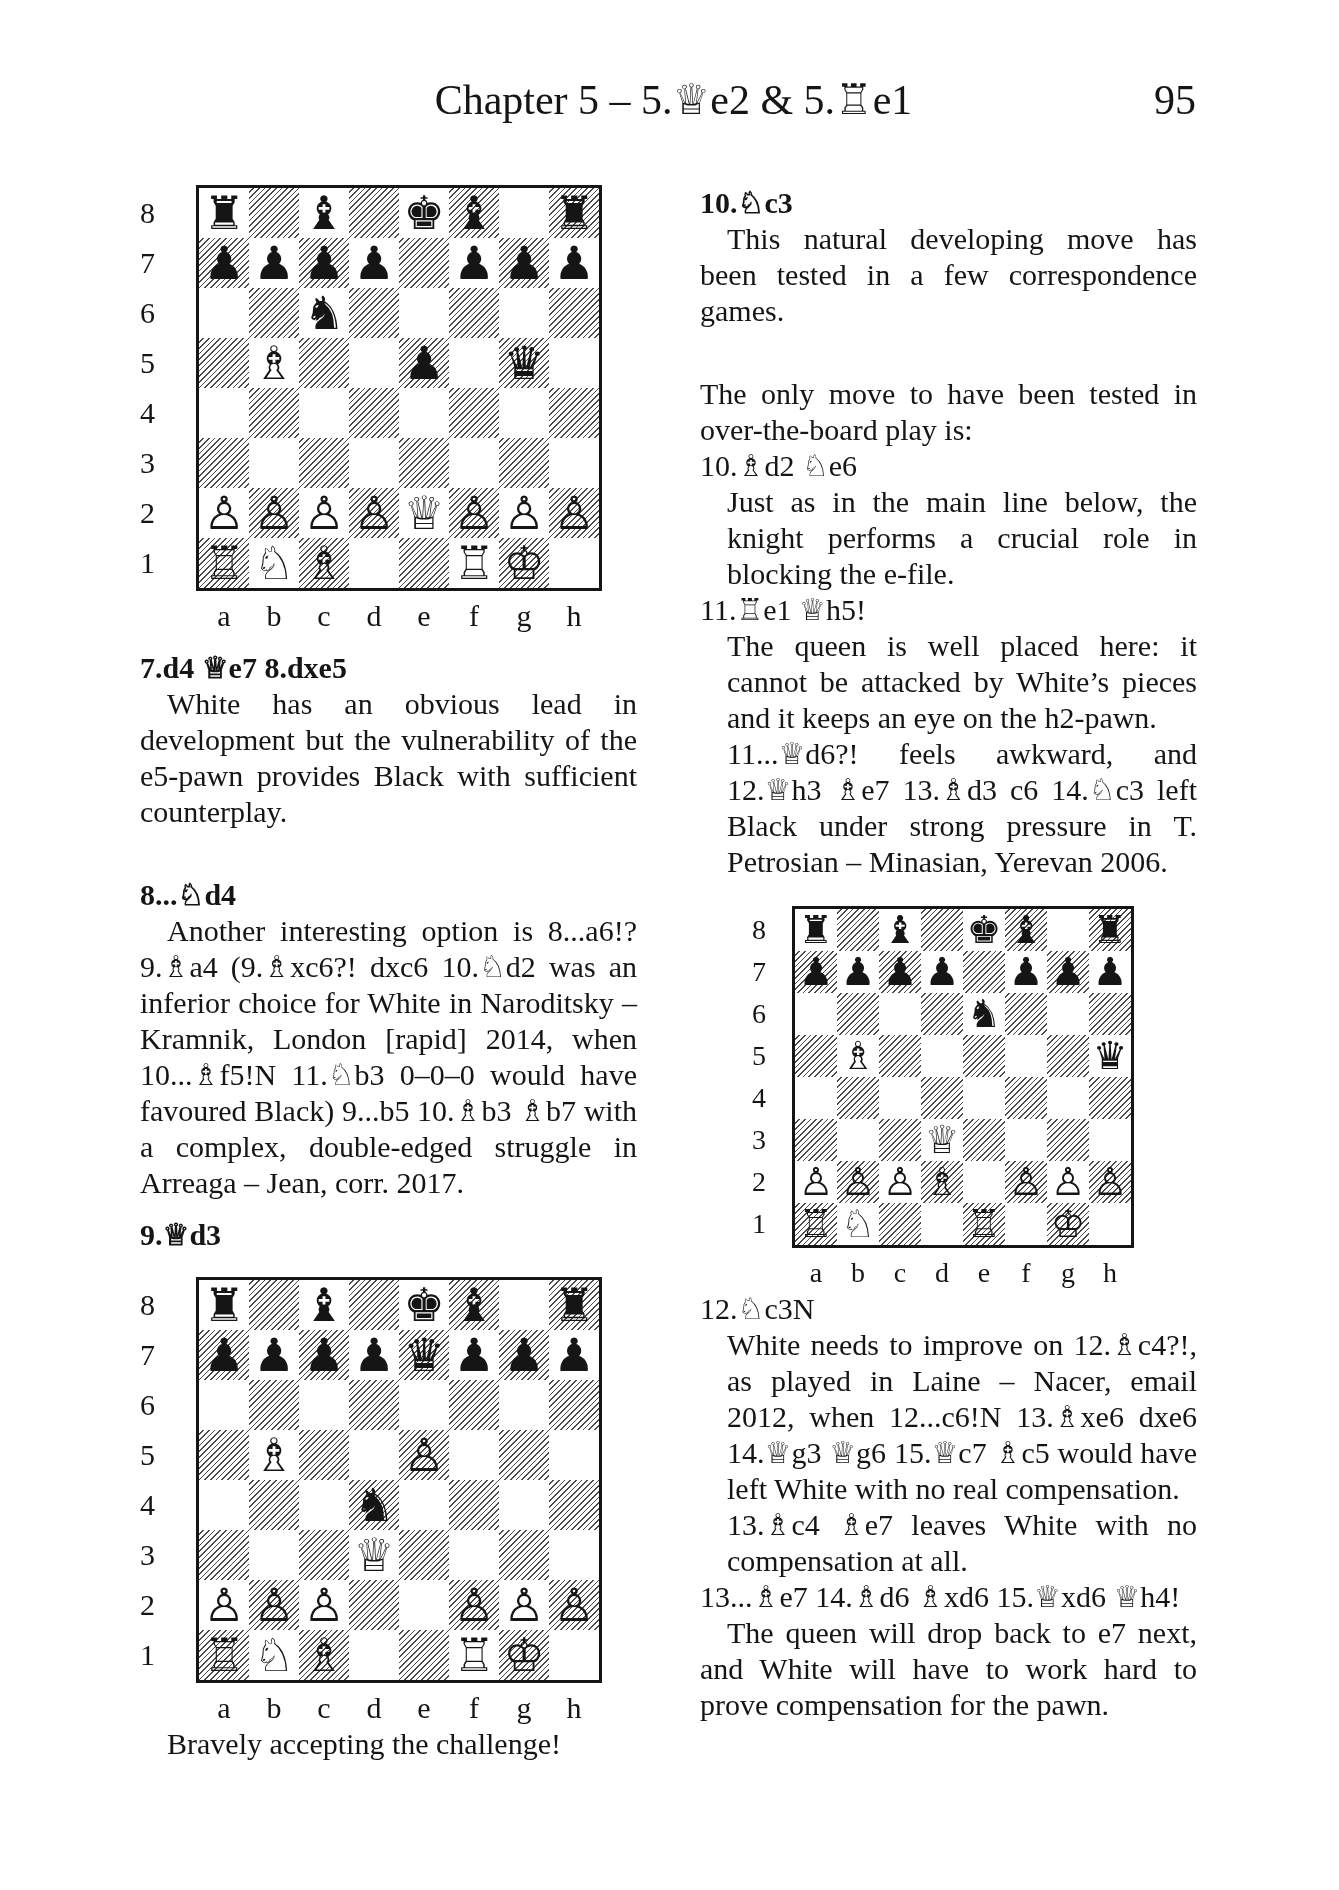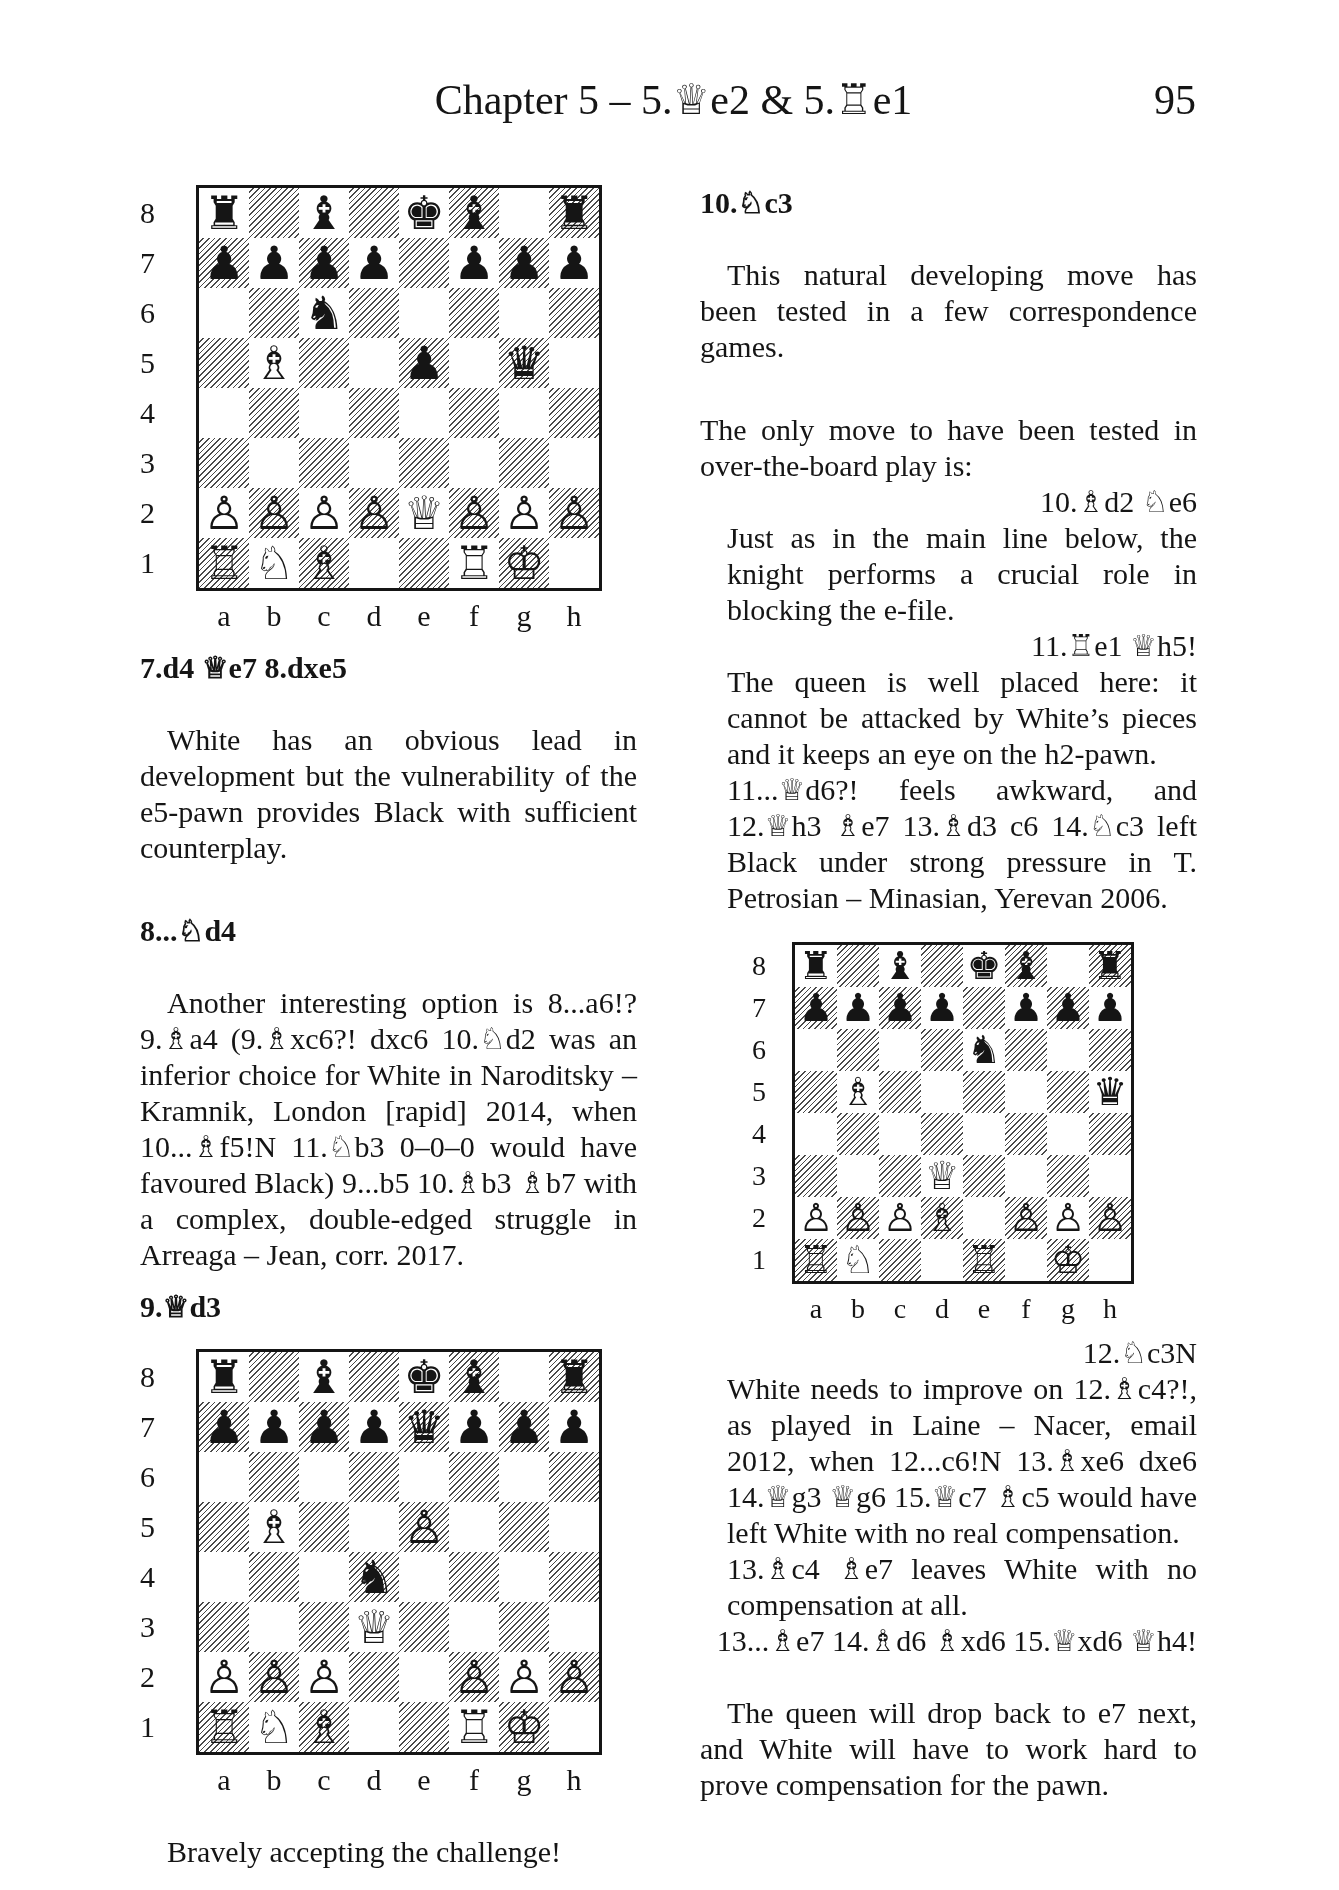--- a/index.html
+++ b/index.html
@@ -11,26 +11,26 @@
   }
   .header { position:absolute; left:140px; top:82px; width:1067px; height:40px; font-size:42px; line-height:36px; }
   .title { position:absolute; left:0; width:100%; text-align:center; }
   .pagenum { position:absolute; right:11px; top:0; }
 
   .col { position:absolute; width:497px; font-size:30px; line-height:36px; text-align:justify; }
   .col-left { left:140px; top:185px; }
   .col-right { left:700px; top:185px; }
 
   .para { margin:0; }
-  .pi { text-indent:27px;margin-top:36px; }          
+  .pi { text-indent:27px; }          
   .pb { margin-left:27px;font-family:Liberation Serif, serif; }          
   .mv { font-weight:bold; text-align:left; }   
-  .ml { text-align:right; }                      
+  .ml { text-align:left; }                      
   .mt36{margin-top:47px} .mt30{margin-top:16px} .mt26{margin-top:26px}
-  .mt24{margin-top:24px} .mt16{margin-top:16px} .mt8{margin-top:8px}
+  .mt24{margin-top:24px} .mt16{margin-top:16px} .mt8{}
 
   
   .diagram { text-align:left; }
   .dg50 { --sq:50px; --lab:56px; --fl:30px; }
   .dg42 { --sq:42px; --lab:40px; --fl:28px; margin-left:52px; }
   .dg-row { display:flex; }
   .ranks { display:flex; flex-direction:column; width:var(--lab); padding-top:3px; box-sizing:border-box; }
   .rank-label { height:var(--sq); display:flex; align-items:center; font-size:var(--fl); }
   .board {
     display:grid; grid-template-columns:repeat(8,var(--sq));

